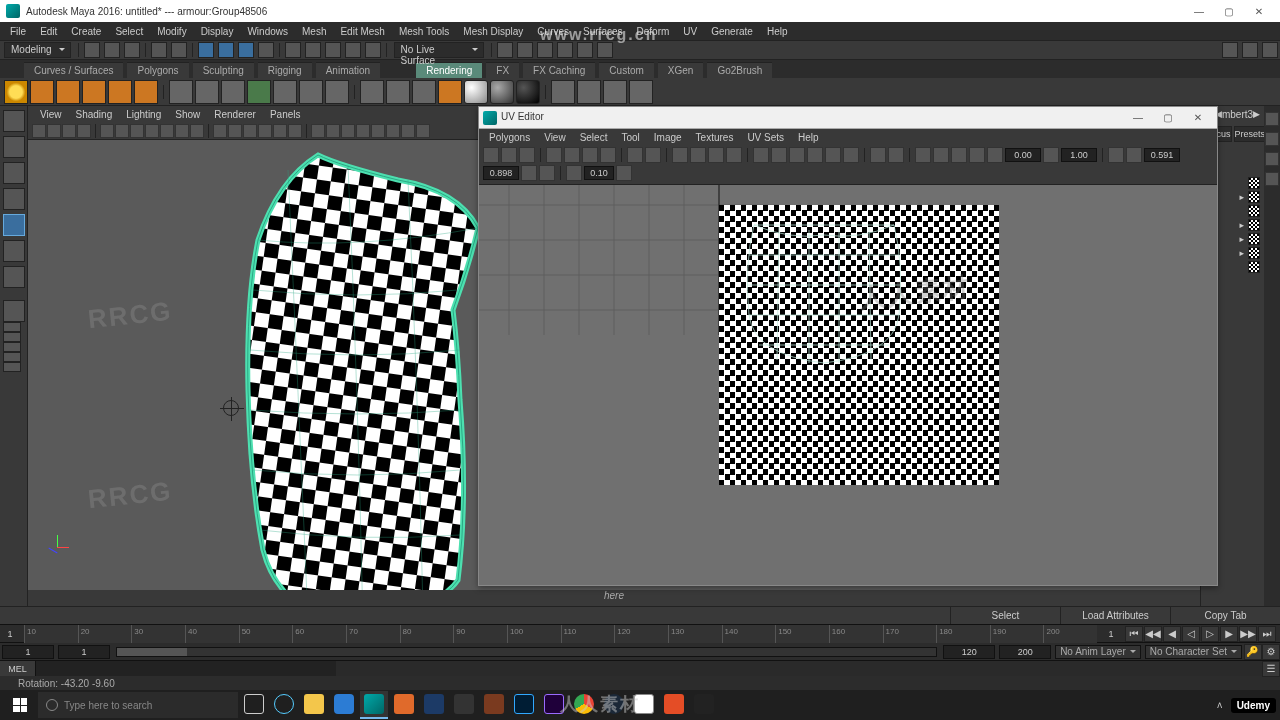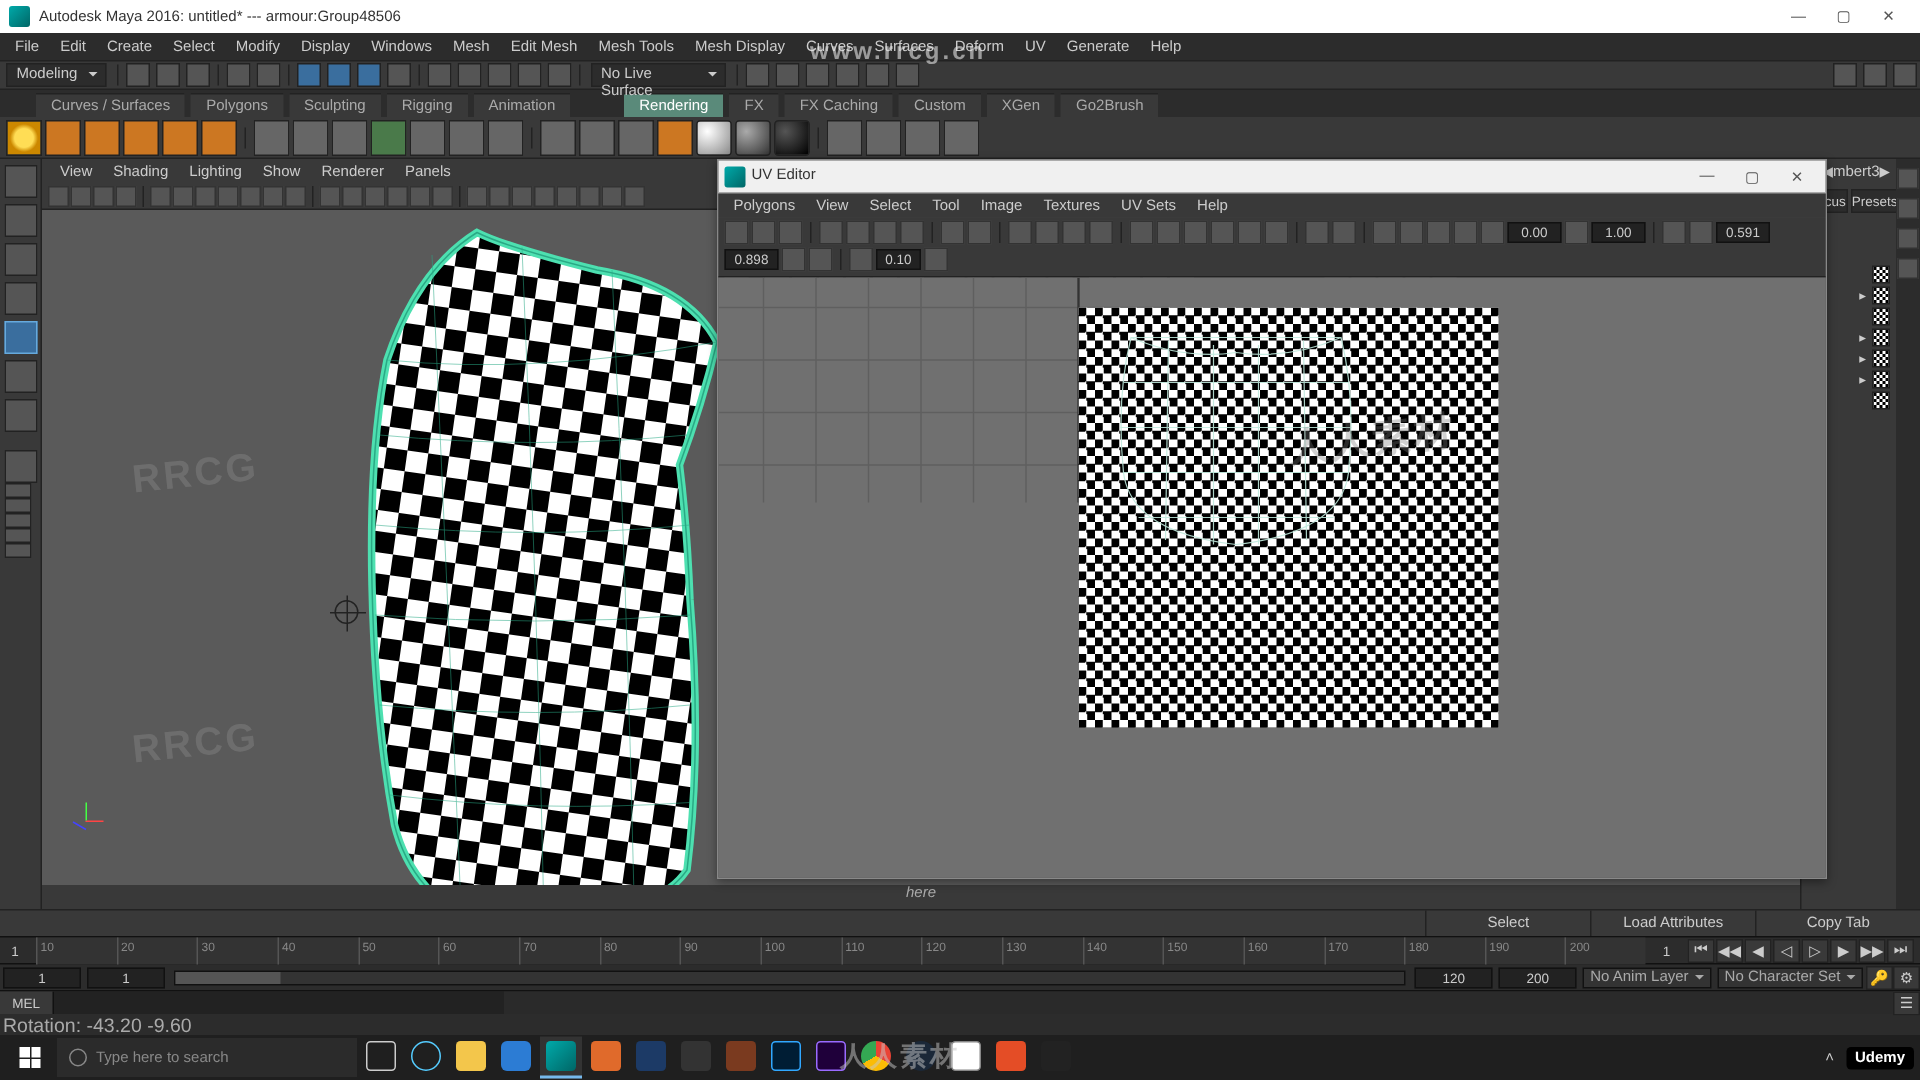--- a/index.html
+++ b/index.html
@@ -104,21 +104,21 @@
   .range{height:18px;background:var(--bg-darker);display:flex;align-items:center;border-top:1px solid #111;}
   .rg-box{width:52px;height:14px;background:#222;border:1px solid #111;color:var(--text);text-align:center;font-size:9px;margin:0 2px;}
   .rg-slider{flex:1;height:10px;background:#333;margin:0 4px;position:relative;border:1px solid #111;}
   .rg-handle{position:absolute;left:0;top:0;width:70px;height:100%;background:#555;}
   .rg-dd{height:14px;background:#333;border:1px solid #111;color:var(--text-dim);font-size:9px;padding:0 14px 0 4px;display:flex;align-items:center;margin:0 2px;position:relative;}
   .rg-dd:after{content:"";position:absolute;right:4px;top:4px;border:3px solid transparent;border-top-color:var(--text-dim);}
   .cmdline{height:16px;background:var(--bg-darker);display:flex;align-items:center;border-top:1px solid #111;}
   .cmd-label{width:36px;background:var(--bg-dark);text-align:center;color:var(--text);font-size:9px;height:100%;display:flex;align-items:center;justify-content:center;border-right:1px solid #111;}
   .cmd-in{flex:0 0 300px;height:100%;background:#222;border:none;color:var(--text);}
   .cmd-out{flex:1;height:100%;background:#2a2a2a;}
-  .status{height:14px;background:var(--bg-darker);color:var(--text-dim);font-size:13px;padding:0 2px;display:flex;align-items:center;}
+  .status{height:14px;background:var(--bg-darker);color:var(--text-dim);font-size:10px;padding:0 18px;display:flex;align-items:center;}
   
   .taskbar{position:absolute;left:0;right:0;bottom:0;height:30px;background:#1f1f1f;display:flex;align-items:center;gap:2px;padding:0 4px;}
   .start{width:32px;height:30px;display:flex;align-items:center;justify-content:center;color:#fff;}
   .win-icon{width:14px;height:14px;display:grid;grid-template-columns:1fr 1fr;grid-template-rows:1fr 1fr;gap:1px;}
   .win-icon div{background:#fff;}
   .search{flex:0 0 200px;height:26px;background:#2b2b2b;display:flex;align-items:center;gap:6px;padding:0 8px;color:#888;}
   .search-circ{width:12px;height:12px;border:1.5px solid #888;border-radius:50%;}
   .task-ic{width:28px;height:28px;display:flex;align-items:center;justify-content:center;border-bottom:2px solid transparent;}
   .task-ic.active{border-bottom-color:#76b9ed;background:#333;}
   .task-sq{width:20px;height:20px;border-radius:3px;}

